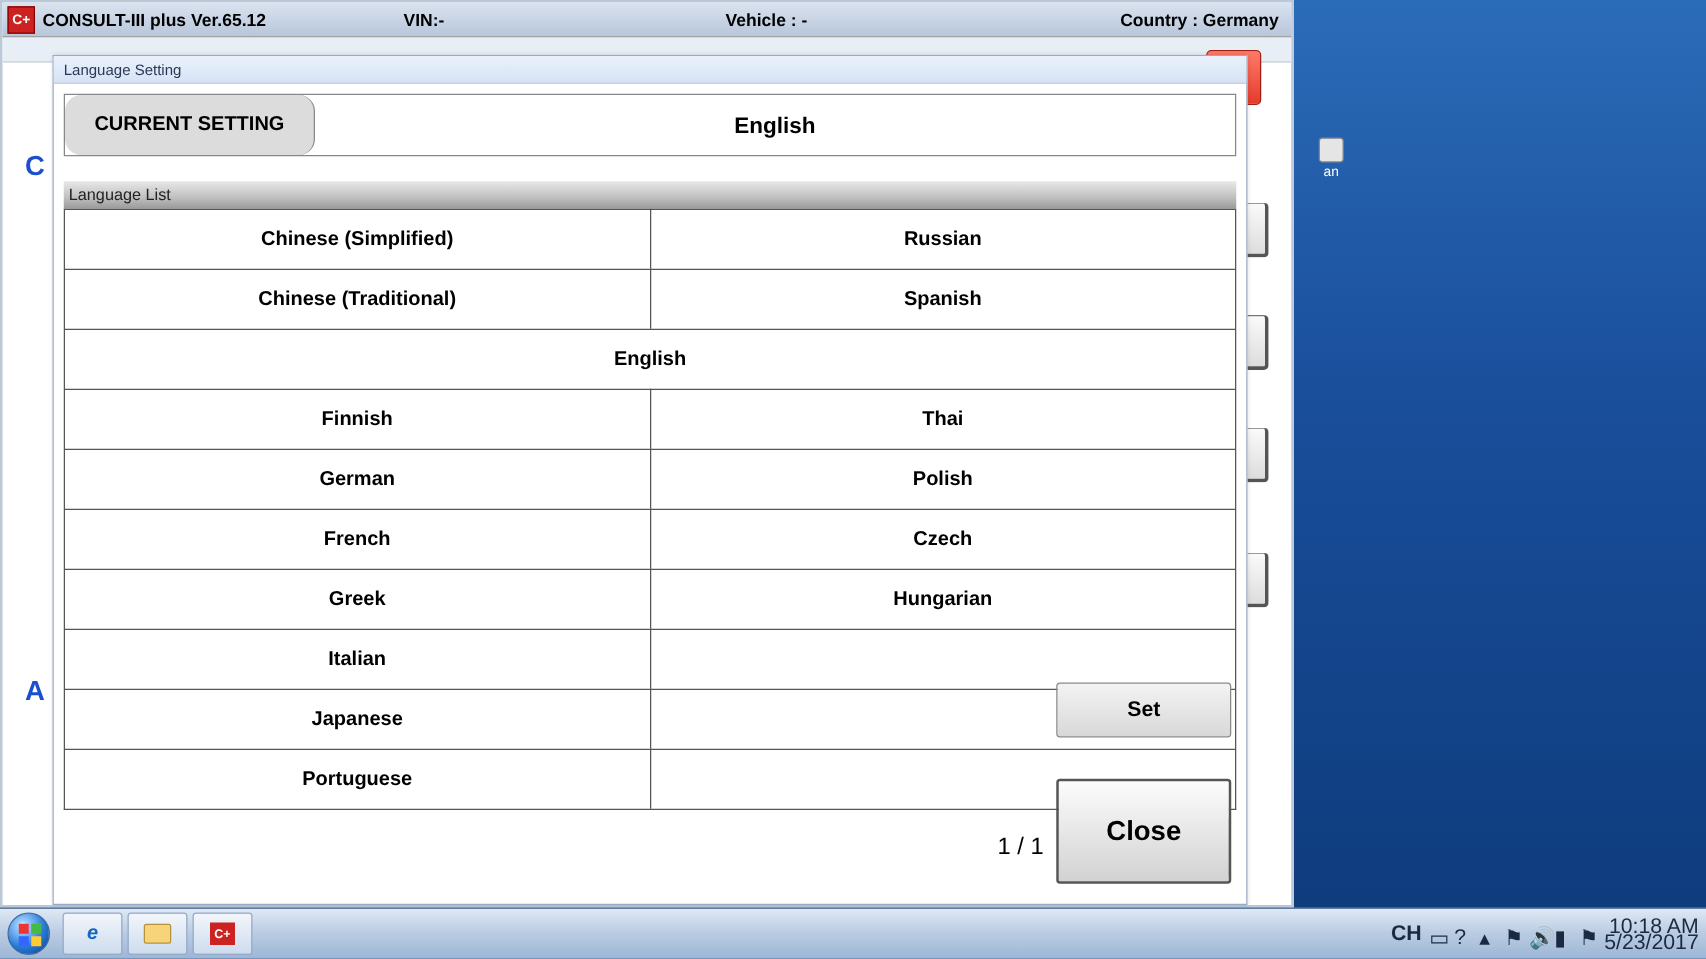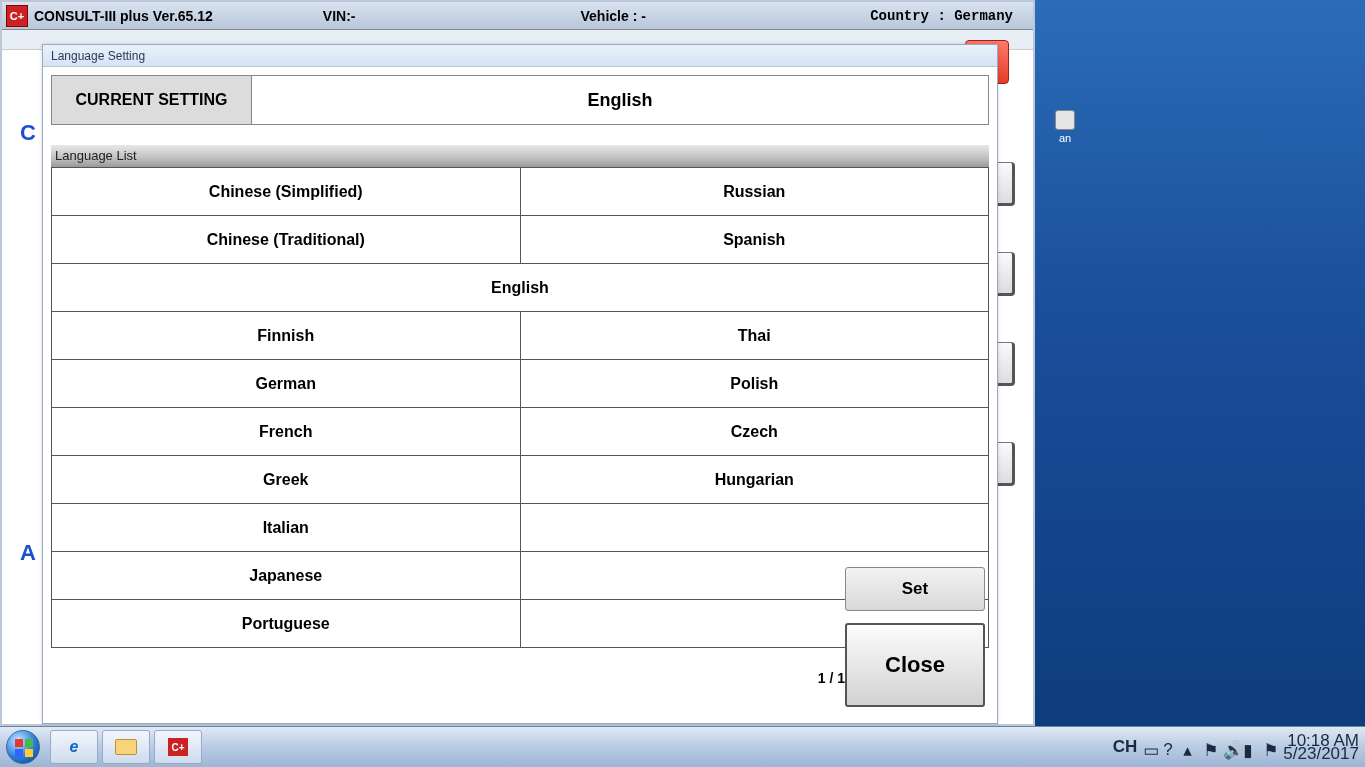--- a/index.html
+++ b/index.html
@@ -33,21 +33,21 @@
 .app-icon {
   width: 22px; height: 22px; margin: 0 4px;
   background: #c22; border: 1px solid #800;
   color: #fff; font-size: 11px; font-weight: bold;
   display: flex; align-items: center; justify-content: center;
 }
 .hdr-title { margin-left: 2px; }
 .hdr-ver   { margin-left: 4px; }
 .hdr-vin   { margin-left: 110px; }
 .hdr-vehicle { margin-left: 225px; }
-.hdr-country { margin-left: auto; margin-right: 20px; font-family: Liberation Mono, monospace; }
+.hdr-country { margin-left: auto; margin-right: 10px; }
 
 
 .toolbar-row {
   height: 20px;
   background: #e8eef6;
   border-bottom: 1px solid #ccc;
 }
 
 
 .bg-close {
@@ -108,20 +108,21 @@
 .current-row {
   display: flex; height: 50px;
   border: 1px solid #888;
 }
 .current-label {
   width: 200px;
   background: #dcdcdc;
   display: flex; align-items: center; justify-content: center;
   font-weight: bold; font-size: 16px;
   border-right: 1px solid #888;
+  border-radius: 13px;
 }
 .current-value {
   flex: 1; display: flex; align-items: center; justify-content: center;
   font-weight: bold; font-size: 18px;
 }
 
 
 .list-header {
   margin-top: 20px;
   height: 22px;
@@ -144,41 +145,41 @@
   cursor: pointer;
 }
 .lang-cell + .lang-cell { border-left: 1px solid #555; }
 .lang-cell.empty { cursor: default; }
 
 
 .pager {
   display: flex; align-items: center; justify-content: flex-end;
   gap: 10px; height: 60px; padding-right: 6px;
 }
-.page-indicator { font-size: 14px; font-weight: bold; margin-right: 6px; }
+.page-indicator { font-size: 19px; font-weight: normal; margin-right: 16px; }
 .nav-btn {
   width: 56px; height: 50px;
   background: linear-gradient(to bottom,#f5f5f5,#d8d8d8);
   border: 1px solid #777; border-radius: 3px;
   display: flex; align-items: center; justify-content: center;
 }
 .tri {
   width: 0; height: 0;
   border-top: 14px solid transparent;
   border-bottom: 14px solid transparent;
 }
 .tri.left  { border-right: 20px solid #9b9b9b; }
 .tri.right { border-left: 20px solid #9b9b9b; }
 
 
 .action-col {
   position: absolute;
   right: 12px; bottom: 16px;
   width: 140px;
-  display: flex; flex-direction: column; gap: 12px;
+  display: flex; flex-direction: column; gap: 33px;
 }
 .btn {
   height: 44px;
   background: linear-gradient(to bottom,#f3f3f3,#d8d8d8);
   border: 1px solid #888; border-radius: 3px;
   font-size: 17px; font-weight: bold;
   display: flex; align-items: center; justify-content: center;
   cursor: pointer;
 }
 .btn.close-btn {

